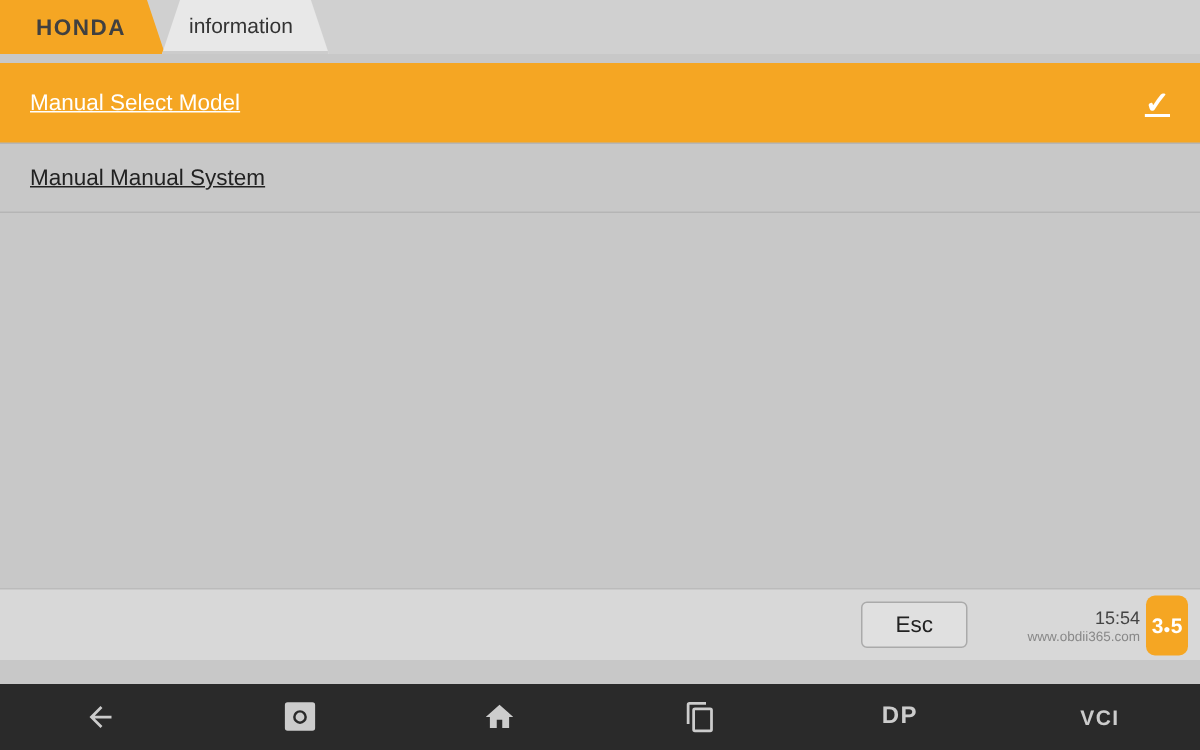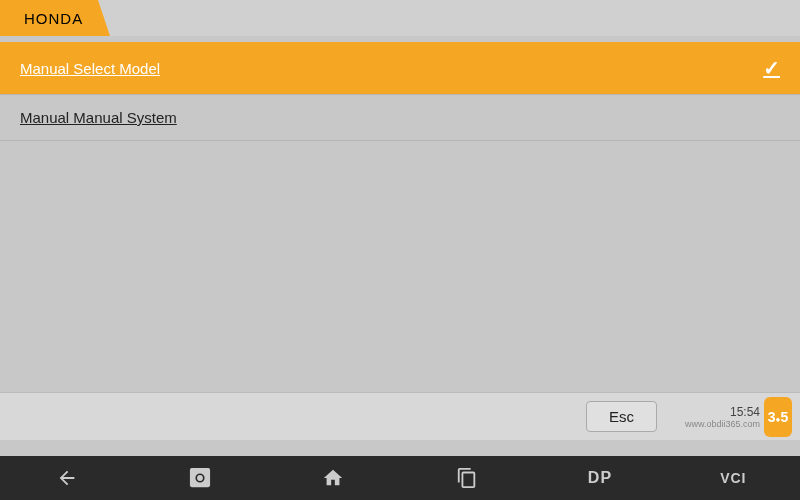--- a/index.html
+++ b/index.html
@@ -17,22 +17,22 @@
     .tab-bar {
       display: flex;
       align-items: stretch;
       height: 36px;
       background: #d0d0d0;
       flex-shrink: 0;
     }
 
     .tab-honda {
       background: #f5a623;
-      color: #000000;
-      font-weight: normal;
+      color: #404040;
+      font-weight: bold;
       font-size: 15px;
       padding: 0 24px;
       display: flex;
       align-items: center;
       clip-path: polygon(0 0, calc(100% - 12px) 0, 100% 100%, 0 100%);
       min-width: 110px;
       letter-spacing: 1px;
     }
 
     .tab-information {
@@ -93,21 +93,21 @@
     }
 
     .esc-button {
       background: #e0e0e0;
       border: 1px solid #aaa;
       border-radius: 4px;
       padding: 6px 22px;
       font-size: 15px;
       color: #222;
       cursor: pointer;
-      margin-right: 0;
+      margin-right: 12px;
     }
 
     .logo-badge {
       width: 28px;
       height: 40px;
       background: #f5a623;
       border-radius: 6px;
       display: flex;
       align-items: center;
       justify-content: center;
@@ -162,20 +162,23 @@
       color: #888;
     }
   </style>
 </head>
 <body>
 
 <div class="tab-bar">
   <div class="tab-honda">
     <span>HONDA</span>
   </div>
+  <div class="tab-information">
+    <span>information</span>
+  </div>
 </div>
 
 <div class="main-content">
   <div class="list-item selected">
     <span>Manual Select Model</span>
     <span class="checkmark">✓</span>
   </div>
   <div class="list-item">
     <span>Manual Manual System</span>
   </div>

